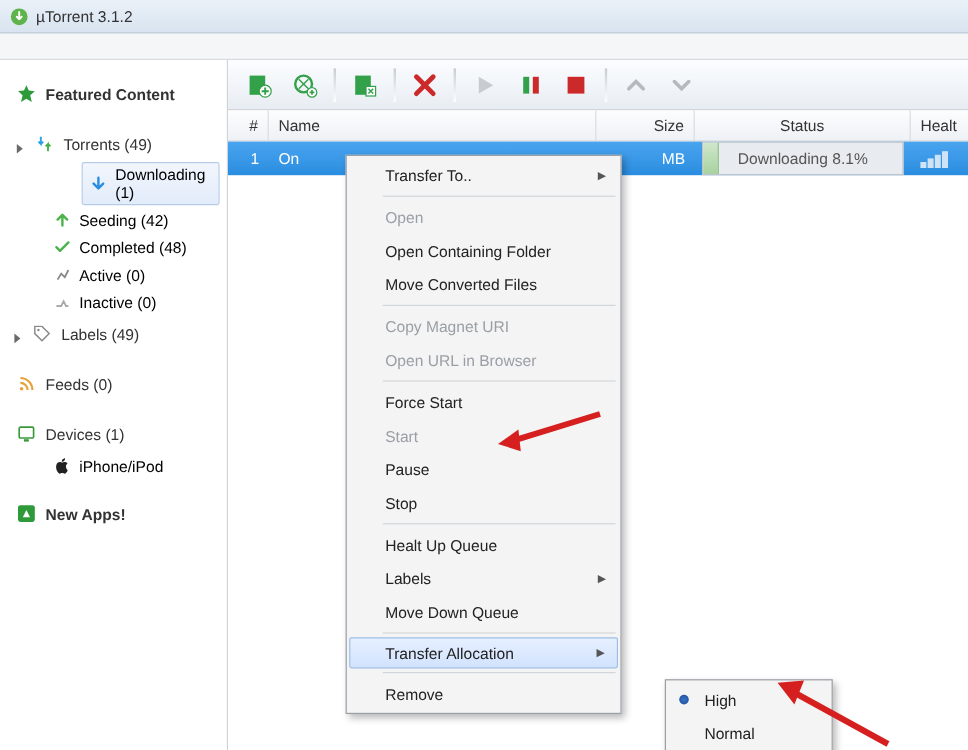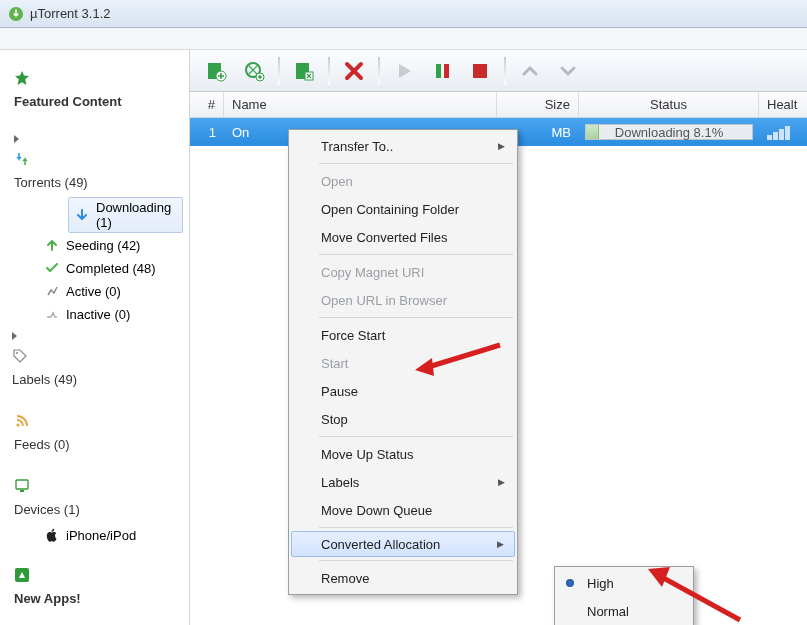--- a/index.html
+++ b/index.html
@@ -8,21 +8,21 @@
 .titlebar { height: 28px; background: linear-gradient(#eaf1f9,#d8e4f0); border-bottom: 1px solid #a8b8c8; display: flex; align-items: center; padding-left: 8px; }
 .titlebar .app-icon { width: 16px; height: 16px; margin-right: 6px; }
 .titlebar .title { color: #333; }
 
 .menubar { height: 22px; background: #f5f6f7; display: flex; align-items: center; padding: 0 6px; border-bottom: 1px solid #d7dbe0; gap: 4px; }
 .menubar span { padding: 2px 8px; margin-top: 36px; }
 
 .main { display: flex; height: calc(625px - 28px - 22px); }
 
 .sidebar { width: 190px; background: #fff; border-right: 1px solid #d0d5da; padding-top: 14px; overflow: hidden; }
-.sidebar .group-label { display: flex; align-items: flex-start; padding: 6px 8px 6px 14px; gap: 8px; color: #333; flex-direction: column; }
+.sidebar .group-label { display: flex; align-items: flex-end; padding: 6px 8px 6px 14px; gap: 8px; color: #333; }
 .sidebar .group-label.bold { font-weight: 600; }
 .sidebar .sub { padding-left: 32px; }
 .sidebar .item { display: flex; align-items: center; padding: 3px 6px; gap: 6px; border-radius: 2px; margin: 1px 6px; }
 .sidebar .item.selected { background: linear-gradient(#f2f6fd,#e2ecfa); border: 1px solid #b5cbe7; padding: 2px 5px; margin-left: 36px; }
 .sidebar .spacer { height: 14px; }
 .tri { display:inline-block; width:0; height:0; border-top:4px solid transparent; border-bottom:4px solid transparent; border-left:5px solid #6a6a6a; margin-right:2px; }
 .ic { width:16px; height:16px; display:inline-flex; align-items:center; justify-content:center; flex-shrink:0; }
 
 .content { flex: 1; display: flex; flex-direction: column; background: #fff; position: relative; }
 .toolbar { height: 42px; background: linear-gradient(#fbfdff,#e8edf3); border-bottom: 1px solid #c6ccd3; display: flex; align-items: center; padding: 0 8px; gap: 2px; }
@@ -37,21 +37,21 @@
 .col.status { width: 180px; justify-content: center; }
 .col.health { width: 48px; border-right: none; }
 
 .row { height: 28px; display: flex; align-items: center; background: linear-gradient(#4aa4ef,#2a8de0); color: #fff; }
 .row .c { padding: 0 8px; height: 100%; display: flex; align-items: center; }
 .row .c.num { width: 34px; justify-content: flex-end; }
 .row .c.name { flex: 1; overflow: hidden; white-space: nowrap; }
 .row .c.size { width: 82px; justify-content: flex-end; }
 .row .c.status { width: 180px; padding: 3px 6px; }
 .row .c.health { width: 48px; }
-.progress { width: 100%; height: 16px; background: #e8ecf0; border: 1px solid #bcc4cc; position: relative; color: #555; display: flex; align-items: center; justify-content: center; font-size: 12px; }
+.progress { width: 100%; height: 28px; background: #e8ecf0; border: 1px solid #bcc4cc; position: relative; color: #555; display: flex; align-items: center; justify-content: center; font-size: 12px; }
 .progress .bar { position: absolute; left: 0; top: 0; bottom: 0; background: linear-gradient(#cfe7cc,#a8d29f); border-right: 1px solid #8abb7f; }
 .progress .txt { position: relative; }
 .healthbars { display: flex; align-items: flex-end; gap: 1px; height: 16px; }
 .healthbars span { width: 5px; background: #cfe3f6; }
 
 .ctxmenu { position: absolute; background: #f4f4f4; border: 1px solid #9a9fa5; box-shadow: 3px 3px 6px rgba(0,0,0,.28); padding: 2px; }
 .ctxmenu .mi { display: flex; align-items: center; height: 28px; padding: 0 28px 0 30px; white-space: nowrap; color: #222; position: relative; }
 .ctxmenu .mi.disabled { color: #9a9fa5; }
 .ctxmenu .mi.sub::after { content: "▶"; font-size: 9px; color: #555; position: absolute; right: 10px; }
 .ctxmenu .mi.selected { background: linear-gradient(#e6efff,#d2e3ff); border: 1px solid #9bbde6; height: 26px; padding: 0 27px 0 29px; border-radius: 2px; }
@@ -297,25 +297,25 @@
   <div class="mi">Move Converted Files</div>
   <hr>
   <div class="mi disabled">Copy Magnet URI</div>
   <div class="mi disabled">Open URL in Browser</div>
   <hr>
   <div class="mi">Force Start</div>
   <div class="mi disabled">Start</div>
   <div class="mi">Pause</div>
   <div class="mi">Stop</div>
   <hr>
-  <div class="mi">Move Up Status</div>
+  <div class="mi">Healt Up Queue</div>
   <div class="mi sub">Labels</div>
   <div class="mi">Move Down Queue</div>
   <hr>
-  <div class="mi sub selected">Converted Allocation</div>
+  <div class="mi sub selected">Transfer Allocation</div>
   <hr>
   <div class="mi">Remove</div>
 </div>
 
 <div id="cm2" class="ctxmenu">
   <div class="mi">
     <span class="radio"></span>
     <span>High</span>
   </div>
   <div class="mi">Normal</div>

